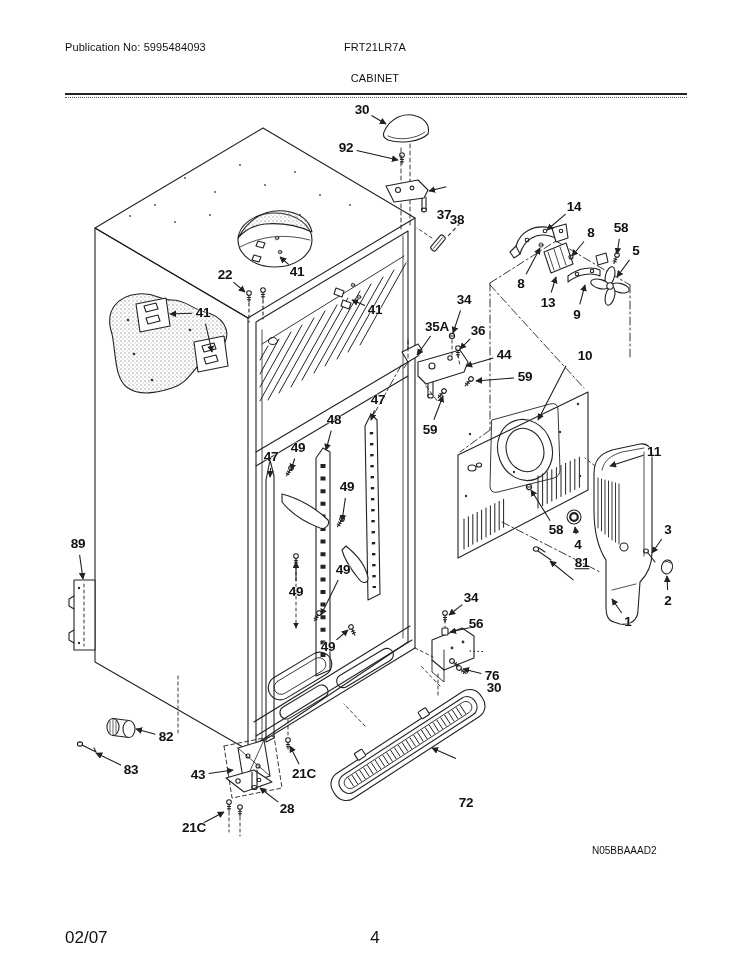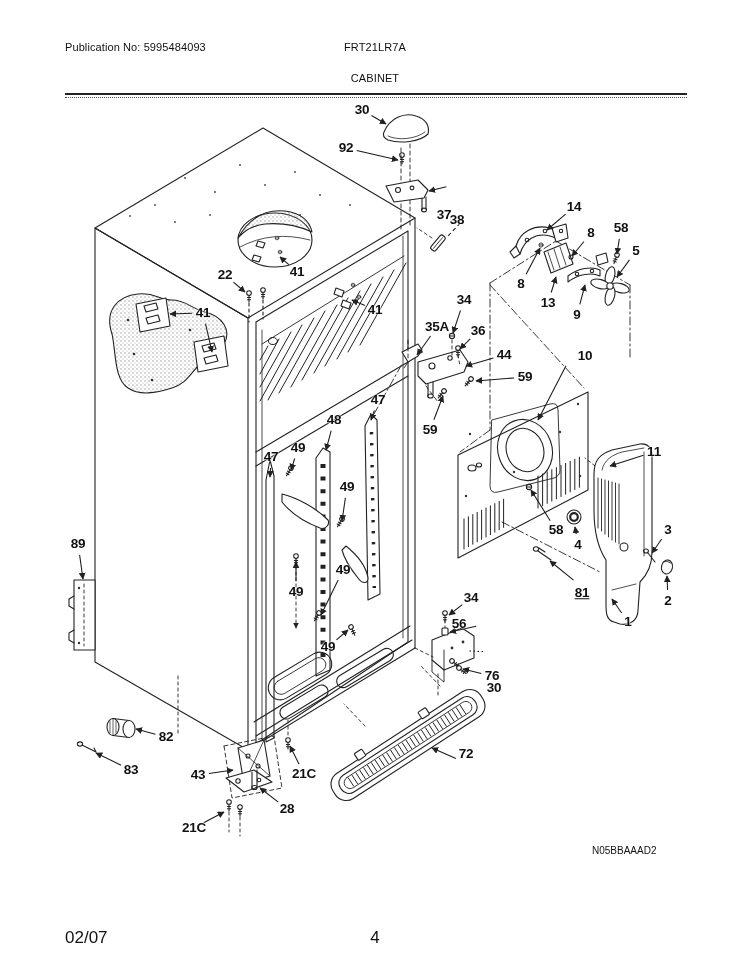--- a/index.html
+++ b/index.html
@@ -407,33 +407,33 @@
     <span class="callout" style="left: 430px; top: 430px;">59</span>
     <span class="callout" style="left: 298px; top: 448px;">49</span>
     <span class="callout" style="left: 271px; top: 457px;">47</span>
     <span class="callout" style="left: 654px; top: 452px;">11</span>
     <span class="callout" style="left: 347px; top: 487px;">49</span>
     <span class="callout" style="left: 78px; top: 544px;">89</span>
     <span class="callout" style="left: 556px; top: 530px;">58</span>
     <span class="callout" style="left: 668px; top: 530px;">3</span>
     <span class="callout" style="left: 578px; top: 545px;">4</span>
     <span class="callout" style="left: 343px; top: 570px;">49</span>
-    <span class="callout" style="left: 582px; top: 593px; text-decoration: underline;">81</span>
+    <span class="callout" style="left: 582px; top: 563px; text-decoration: underline;">81</span>
     <span class="callout" style="left: 296px; top: 592px;">49</span>
     <span class="callout" style="left: 471px; top: 598px;">34</span>
     <span class="callout" style="left: 668px; top: 601px;">2</span>
-    <span class="callout" style="left: 459px; top: 624px;">56</span>
+    <span class="callout" style="left: 476px; top: 624px;">56</span>
     <span class="callout" style="left: 628px; top: 622px;">1</span>
     <span class="callout" style="left: 328px; top: 647px;">49</span>
     <span class="callout" style="left: 494px; top: 688px;">30</span>
     <span class="callout" style="left: 492px; top: 676px;">76</span>
     <span class="callout" style="left: 166px; top: 737px;">82</span>
     <span class="callout" style="left: 131px; top: 770px;">83</span>
     <span class="callout" style="left: 198px; top: 775px;">43</span>
     <span class="callout" style="left: 304px; top: 774px;">21C</span>
-    <span class="callout" style="left: 466px; top: 754px;">72</span>
+    <span class="callout" style="left: 466px; top: 803px;">72</span>
     <span class="callout" style="left: 287px; top: 809px;">28</span>
     <span class="callout" style="left: 194px; top: 828px;">21C</span>
   </div>
 
 <div class="abs code" style="left:592px;top:845px">N05BBAAAD2</div>
 <div class="abs ftr" style="left:65px;top:928px">02/07</div>
 <div class="abs ftr" style="left:375px;top:928px;transform:translateX(-50%)">4</div>
 
 </body></html>

